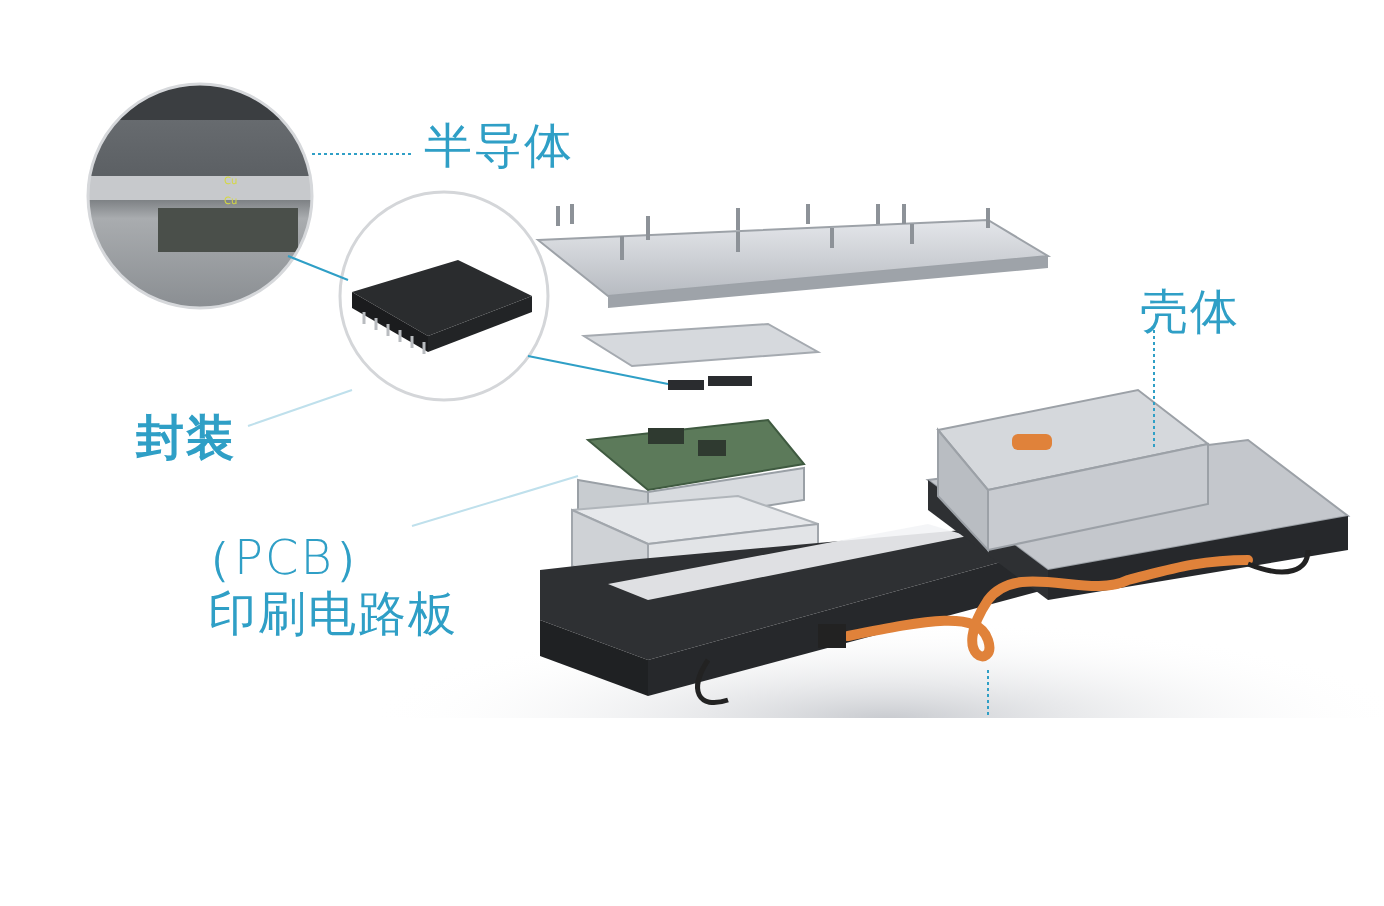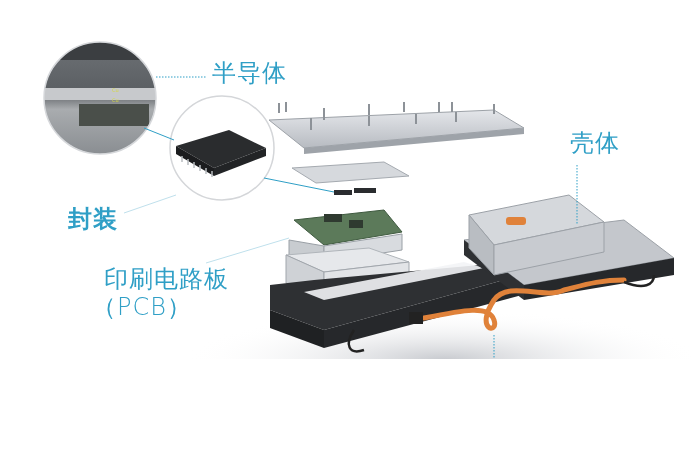--- a/index.html
+++ b/index.html
@@ -135,17 +135,17 @@
       <line x1="100" y1="213" x2="152" y2="195" stroke="#bfe0ec"></line>
       <line x1="182" y1="263" x2="265" y2="238" stroke="#bfe0ec"></line>
       <line x1="553" y1="165" x2="553" y2="225" stroke-dasharray="1.5,1.5"></line>
       <line x1="470" y1="335" x2="470" y2="380" stroke-dasharray="1.5,1.5"></line>
     </g>
   </svg>
 
   <div class="label" style="left:188px;top:60px;">半导体</div>
   <div class="label" style="left:44px;top:206px;font-weight:bold;">封装</div>
   <div class="label" style="left:80px;top:266px;">
+    <div style="margin-left:-12px;">（PCB）</div>
     <div>印刷电路板</div>
-    <div style="margin-left:-12px;">（PCB）</div>
   </div>
-  <div class="label" style="left:546px;top:130px;">壳体</div>
+  <div class="label" style="left:546px;top:143px;">壳体</div>
 </div>
 
 </body></html>

